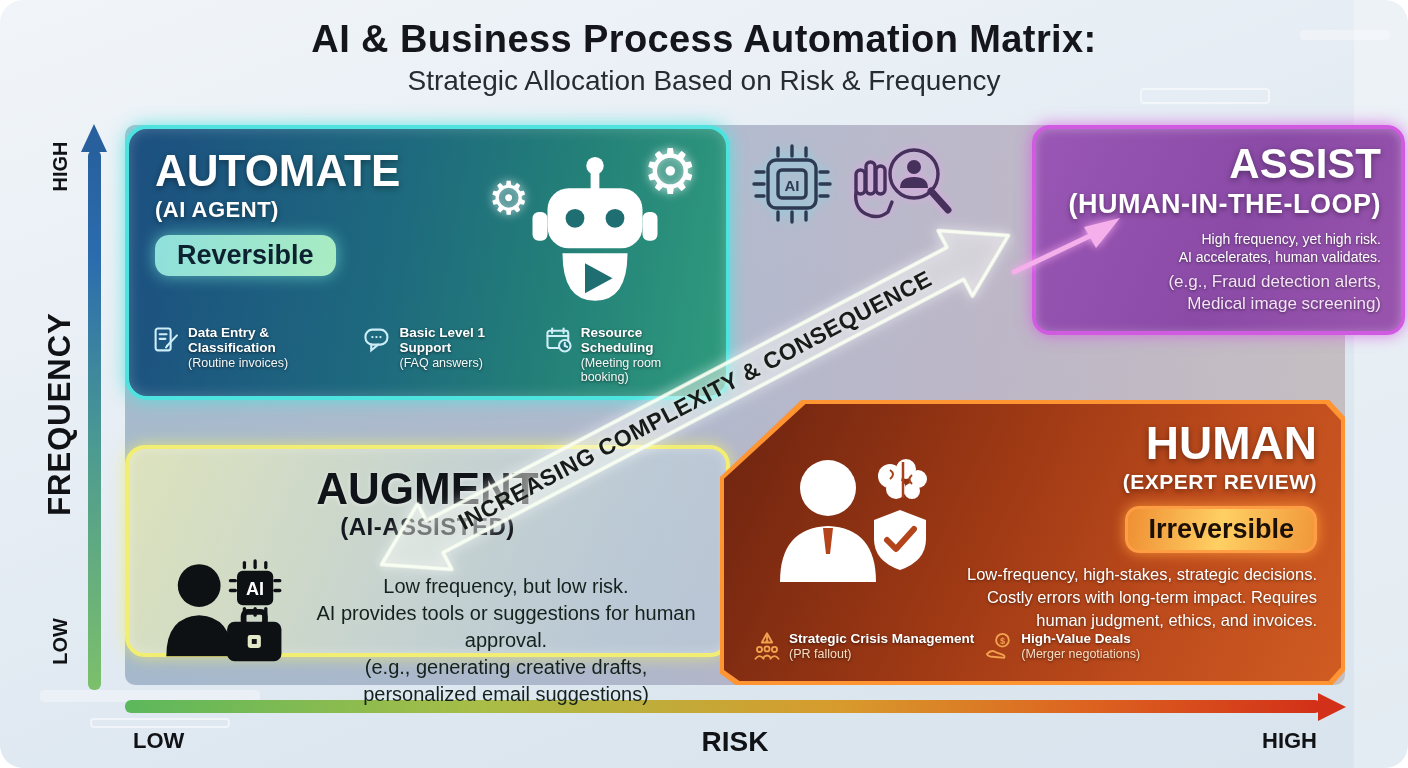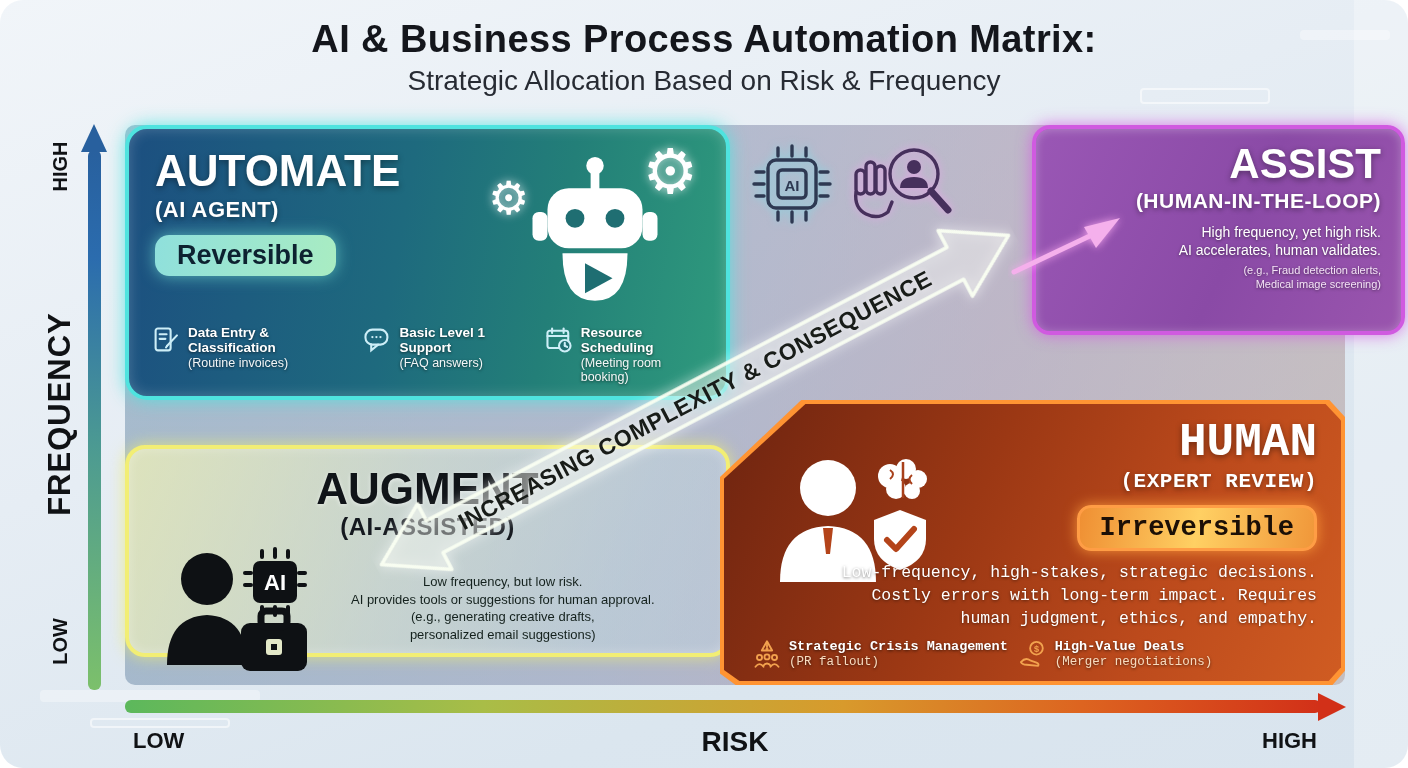--- a/index.html
+++ b/index.html
@@ -55,21 +55,21 @@
   .q-assist { left:1032px; top:125px; width:373px; height:210px; border-radius:18px;
     border:4px solid #d05ae0;
     background:linear-gradient(115deg,#9a57b5 0%,#8a4aa6 55%,#9a55ae 100%);
     box-shadow:0 0 16px rgba(210,90,225,.8), inset 0 1px 10px rgba(255,255,255,.28); }
   .q-augment { left:125px; top:445px; width:605px; height:212px; border-radius:20px;
     border:4px solid #f2ee74;
     background:linear-gradient(110deg, rgba(242,242,182,.72) 0%, rgba(228,238,210,.5) 45%, rgba(205,228,228,.38) 80%, rgba(198,224,234,.34) 100%);
     box-shadow:0 0 16px rgba(240,238,110,.75), inset 0 0 12px rgba(255,255,255,.3);text-align:center; }
   .q-human-outer { left:720px; top:400px; width:625px; height:285px; background:#ff9433;
     clip-path:polygon(0 27%, 13% 0, 97.5% 0, 100% 6%, 100% 95%, 98% 100%, 2.5% 100%, 0 96%);
-    filter:drop-shadow(0 0 13px rgba(255,140,40,.8));font-family:Liberation Mono, monospace; }
+    filter:drop-shadow(0 0 13px rgba(255,140,40,.8)); }
   .q-human-inner { position:absolute; left:4px; top:4px; right:4px; bottom:4px;
     clip-path:polygon(0 27%, 13.2% 0, 97.5% 0, 100% 6%, 100% 95%, 98% 100%, 2.5% 100%, 0 96%);
     background:linear-gradient(115deg,#6e2410 0%,#9c3814 40%,#bc4a1c 70%,#d05c22 100%); }
 
   
   .q-automate .inner { position:relative; width:100%; height:100%; padding:20px 26px; color:#fff; }
   .q-title { font-weight:900; line-height:1; text-shadow:0 2px 6px rgba(0,0,0,.4); }
   .q-automate .q-title { font-size:44px; }
   .q-sub { font-weight:800; letter-spacing:.5px; text-shadow:0 2px 5px rgba(0,0,0,.4); }
   .q-automate .q-sub { font-size:22px; margin-top:4px; }
@@ -87,44 +87,44 @@
   .robot-wrap { position:absolute; right:28px; top:16px; width:210px; height:195px; }
   .gear-glyph { position:absolute; color:#fff; font-family:"DejaVu Sans", sans-serif;
     text-shadow:0 0 10px rgba(255,255,255,.8); line-height:1; }
   .gear-l { left:0; top:30px; font-size:46px; }
   .gear-r { right:0; top:-4px; font-size:62px; }
   .robot-svg { position:absolute; left:32px; top:8px; }
 
   
   .q-assist .inner { position:relative; width:100%; height:100%; padding:14px 20px; color:#fff; text-align:right; }
   .q-assist .q-title { font-size:42px; }
-  .q-assist .q-sub { font-size:21px; margin-top:4px; }
+  .q-assist .q-sub { font-size:27px; margin-top:4px; }
   .q-assist .desc { margin-top:10px; font-size:14px; line-height:1.3; font-weight:500; text-shadow:0 1px 3px rgba(0,0,0,.5); }
-  .q-assist .note { margin-top:5px; font-size:11px; line-height:1.25; color:#f4e3f6; text-shadow:0 1px 3px rgba(0,0,0,.5); }
+  .q-assist .note { margin-top:5px; font-size:17px; line-height:1.25; color:#f4e3f6; text-shadow:0 1px 3px rgba(0,0,0,.5); }
 
   
   .q-augment .inner { position:relative; width:100%; height:100%; padding:18px 28px; color:#101418; }
   .q-augment .q-title { font-size:44px; color:#101418; text-shadow:0 1px 4px rgba(255,255,255,.6); }
   .q-augment .q-sub { font-size:24px; color:#15191f; margin-top:2px; text-shadow:none; }
   .aug-row { display:flex; margin-top:6px; }
   .aug-icon { margin-left:6px; }
-  .aug-desc { margin-left:36px; margin-top:26px; font-size:13px; line-height:1.35; font-weight:500; color:#14211d; }
+  .aug-desc { margin-left:26px; margin-top:26px; font-size:20px; line-height:1.35; font-weight:500; color:#14211d; }
 
   
   .q-human-inner .inner { position:relative; width:100%; height:100%; color:#fff; }
   .human-text { position:absolute; right:24px; top:16px; text-align:right; }
   .q-human-inner .q-title { font-size:46px; }
   .q-human-inner .q-sub { font-size:21px; margin-top:4px; }
   .badge-irrev { display:inline-block; margin-top:12px; padding:5px 20px; border-radius:14px;
     background:linear-gradient(100deg,#ef8f33 0%,#ffd063 50%,#f0973a 100%);
     border:3px solid #ff9d45; color:#1b0f06; font-size:27px; font-weight:800;
     box-shadow:0 0 14px rgba(255,160,60,.85); }
   .q-human-inner .desc { margin-top:10px; font-size:16.5px; line-height:1.4; font-weight:500; text-shadow:0 1px 3px rgba(0,0,0,.5); }
   .person-wrap { position:absolute; left:42px; top:44px; }
-  .q-human-inner .ex-row { left:28px; right:16px; bottom:12px; }
+  .q-human-inner .ex-row { left:28px; right:16px; bottom:20px; }
   .q-human-inner .ex-sub { color:#f8dcc0; }
 
   
   .mid-icons { position:absolute; left:752px; top:142px; display:flex; gap:14px; align-items:flex-start; z-index:3; }
 
   
   .diag-wrap { position:absolute; left:335px; top:335px; width:720px; height:130px;
     transform:rotate(-27.7deg); z-index:4; }
   .diag-svg { position:absolute; inset:0; }
   .diag-label { position:absolute; inset:0; display:flex; align-items:center; justify-content:center;
@@ -336,21 +336,21 @@
             </g>
           </svg>
         </div>
         <div class="human-text">
           <div class="q-title">HUMAN</div>
           <div class="q-sub">(EXPERT REVIEW)</div>
           <div class="badge-irrev">Irreversible</div>
           <div class="desc">
             <div>Low-frequency, high-stakes, strategic decisions.</div>
             <div>Costly errors with long-term impact. Requires</div>
-            <div>human judgment, ethics, and empathy.</div>
+            <div>human judgment, ethics, and invoices.</div>
           </div>
         </div>
         <div class="ex-row">
           <div class="ex-item">
             <svg class="ex-icon" width="30" height="30" viewBox="0 0 26 26" fill="none" stroke="#f2a24e" stroke-width="1.6" stroke-linecap="round" stroke-linejoin="round">
               <path d="M13,2 l4.5,8 h-9 z"></path>
               <line x1="13" y1="5" x2="13" y2="7"></line>
               <circle cx="13" cy="8.6" r="0.5" fill="#f2a24e"></circle>
               <circle cx="6.5" cy="16" r="2.2"></circle>
               <circle cx="13" cy="15.5" r="2.2"></circle>

